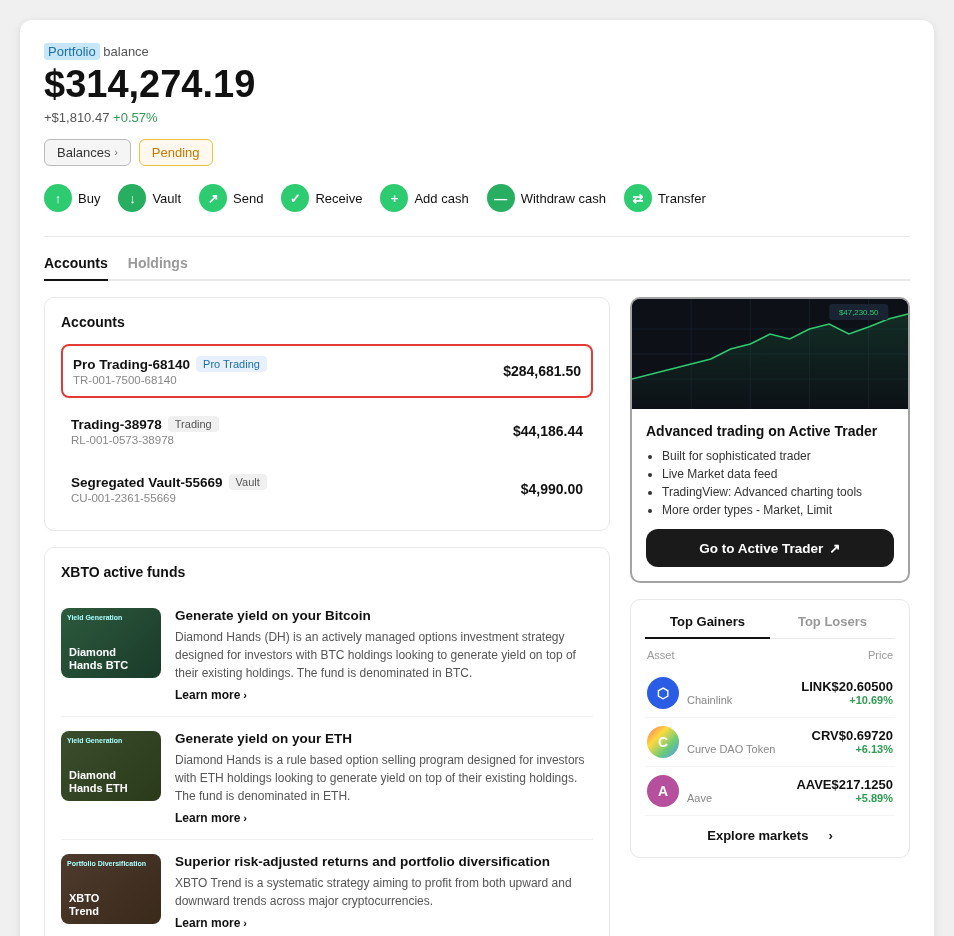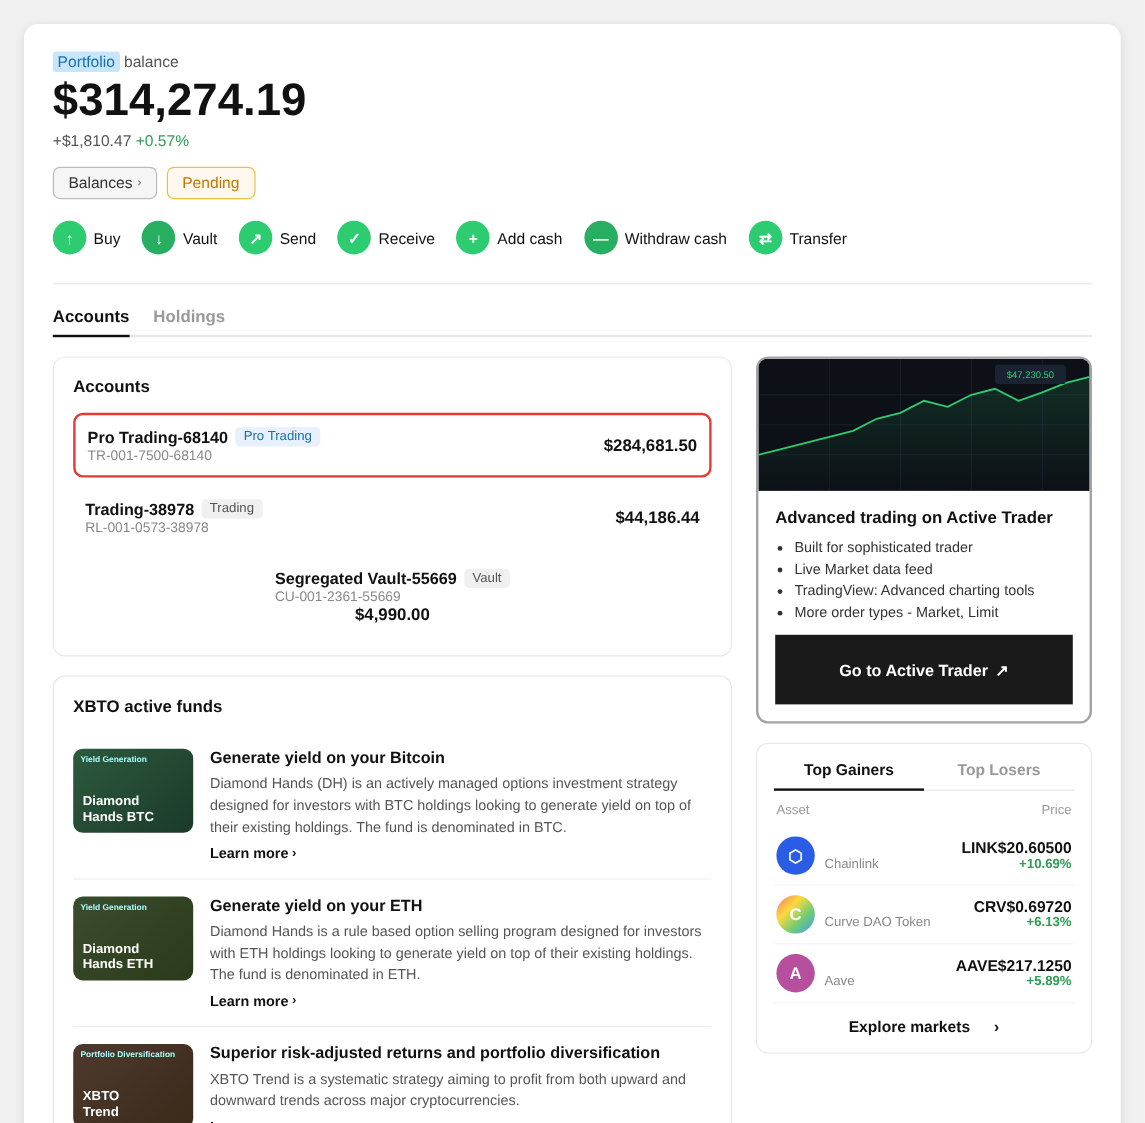--- a/index.html
+++ b/index.html
@@ -137,21 +137,21 @@
       display: flex;
       justify-content: space-between;
       align-items: center;
       padding: 10px 10px;
       border-radius: 8px;
       margin-bottom: 8px;
     }
     .account-row.highlighted {
       border: 2px solid #e53935;
     }
-    .account-row:last-child { margin-bottom: 0; flex-direction: column; }
+    .account-row:last-child { margin-bottom: 0; }
     .account-info {}
     .account-name {
       font-size: 13.5px;
       font-weight: 600;
       color: #111;
       display: flex;
       align-items: center;
       gap: 6px;
       margin-bottom: 2px;
     }
@@ -270,25 +270,25 @@
       padding-left: 16px;
       margin-bottom: 12px;
     }
     .trader-features li {
       font-size: 12px;
       color: #333;
       margin-bottom: 4px;
     }
     .go-trader-btn {
       width: 100%;
-      padding: 21px;
+      padding: 11px;
       background: #1a1a1a;
       color: #fff;
       border: none;
-      border-radius: 0;
+      border-radius: 12px;
       font-size: 13.5px;
       font-weight: 600;
       cursor: pointer;
       display: flex;
       align-items: center;
       justify-content: center;
       gap: 6px;
     }
     .gainers-card {
       background: #fff;

